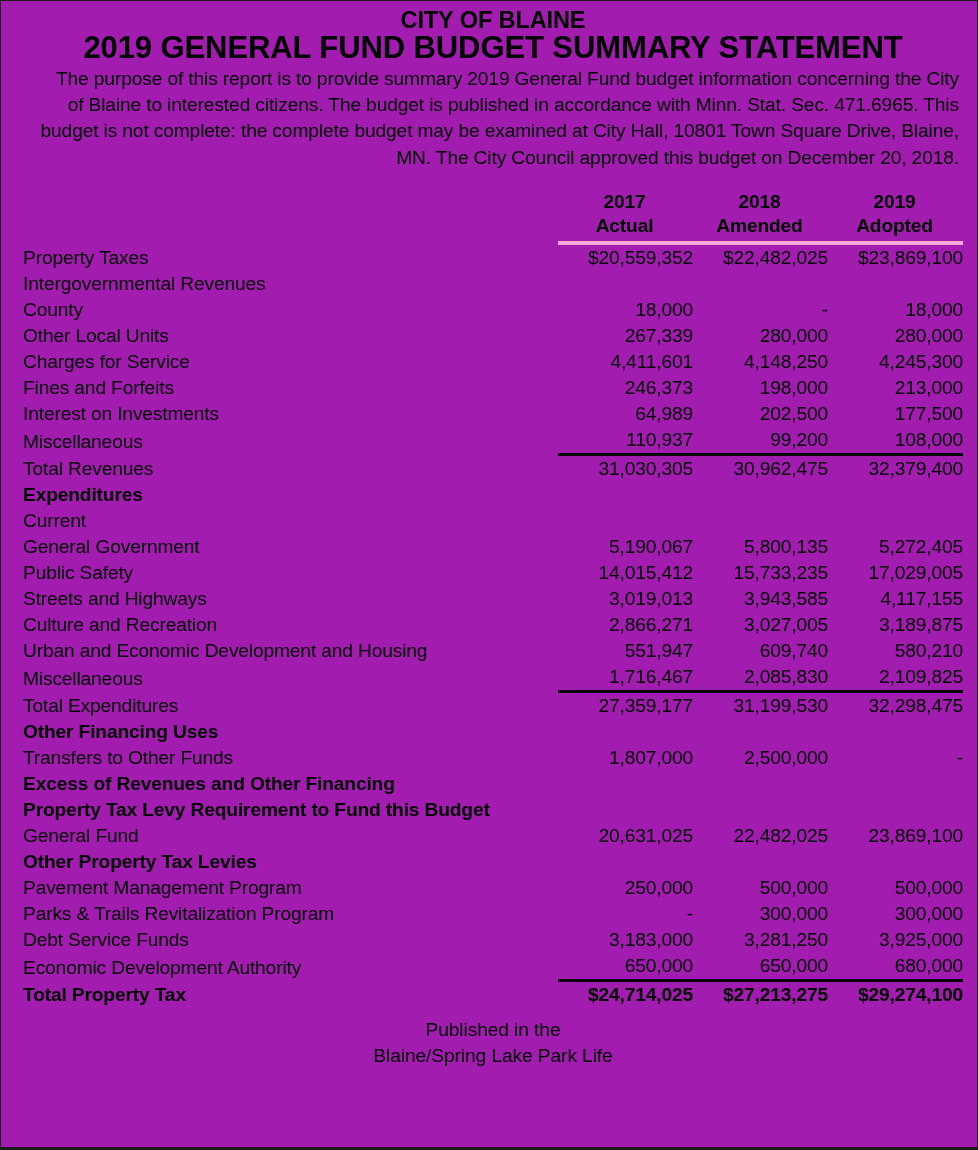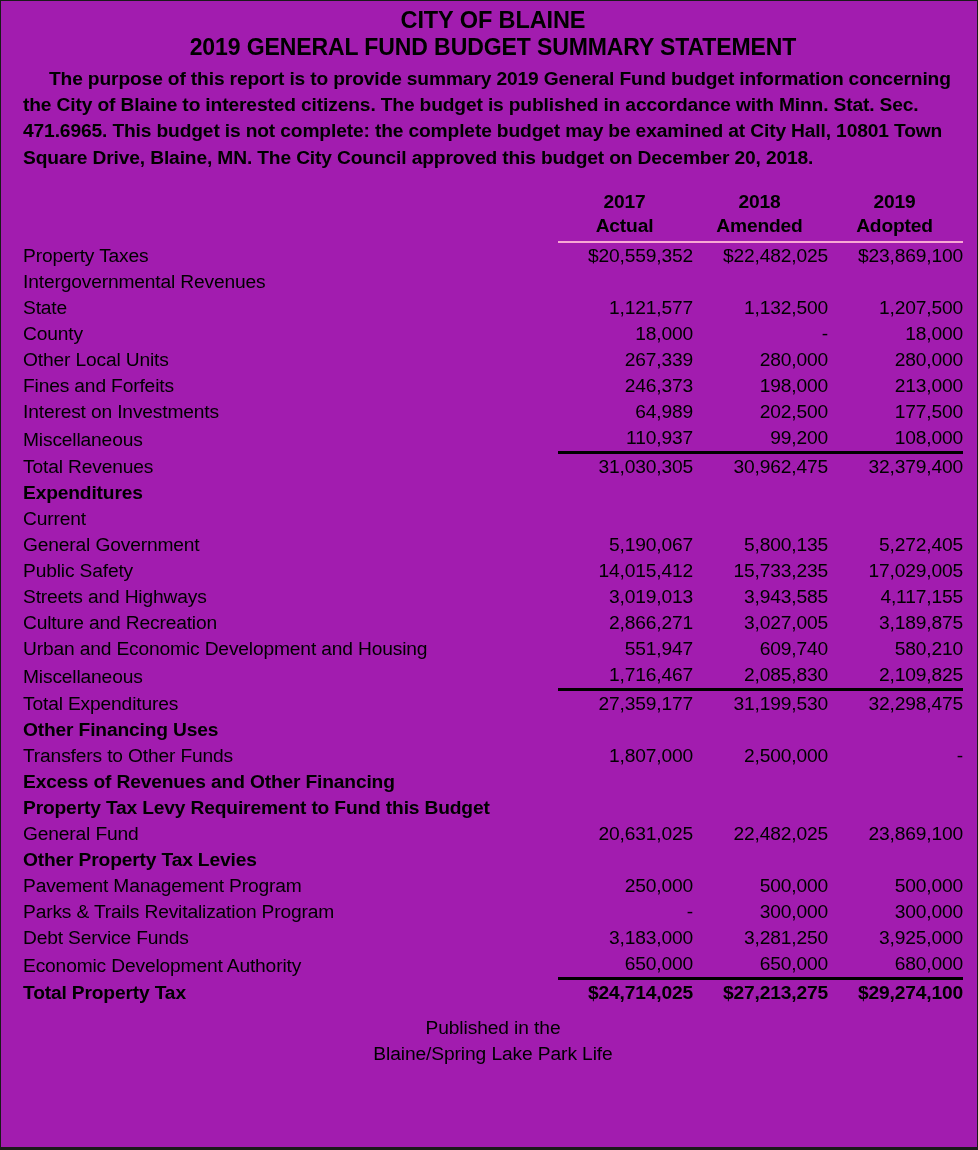--- a/index.html
+++ b/index.html
@@ -31,34 +31,33 @@
     text-align: center;
   }
   .title-line {
     font-weight: bold;
     font-size: 23.5px;
     line-height: 27px;
     letter-spacing: -0.1px;
     white-space: nowrap;
   }
   .title-line.second {
-    font-size: 23px;
+    font-size: 31px;
   }
 
   
   .intro {
     font-size: 19.2px;
     line-height: 26.2px;
-    text-align: left;
+    text-align: right;
     margin-top: 5px;
     padding-right: 4px;
     text-indent: 26px;
     letter-spacing: -0.12px;
     word-spacing: -0.1px;
-    font-weight: bold;
   }
 
   
   table.budget {
     width: 100%;
     border-collapse: collapse;
     font-size: 19.2px;
     table-layout: fixed;
     margin-top: 11px;
   }
@@ -101,21 +100,21 @@
   tr.head2 td {
     font-weight: bold;
     text-align: center;
     line-height: 24px;
     height: 24px;
     padding-bottom: 3px;
   }
   tr.head2 td.num {
     text-align: center;
     padding-right: 2px;
-    border-bottom: 2px solid #f9a8d4;
+    border-bottom: 4px solid #f9a8d4;
   }
 
   
   tr.ruled td.num {
     border-top: 3px solid #000;
     text-align: right;
   }
 
   
   .dollar-split {
@@ -174,36 +173,36 @@
             <td class="num">$22,482,025</td>
             <td class="num">$23,869,100</td>
           </tr>
           <tr>
             <td class="label lvl1">Intergovernmental Revenues</td>
             <td class="num"></td>
             <td class="num"></td>
             <td class="num"></td>
           </tr>
           <tr>
-            <td class="label lvl2">State</td>
-            <td class="num">1,121,577</td>
-            <td class="num">1,132,500</td>
-            <td class="num">1,207,500</td>
-          </tr>
-          <tr>
             <td class="label lvl2">County</td>
             <td class="num">18,000</td>
             <td class="num">-</td>
             <td class="num">18,000</td>
           </tr>
           <tr>
             <td class="label lvl2">Other Local Units</td>
             <td class="num">267,339</td>
             <td class="num">280,000</td>
             <td class="num">280,000</td>
+          </tr>
+          <tr>
+            <td class="label lvl1">Charges for Service</td>
+            <td class="num">4,411,601</td>
+            <td class="num">4,148,250</td>
+            <td class="num">4,245,300</td>
           </tr>
           <tr>
             <td class="label lvl1">Fines and Forfeits</td>
             <td class="num">246,373</td>
             <td class="num">198,000</td>
             <td class="num">213,000</td>
           </tr>
           <tr>
             <td class="label lvl1">Interest on Investments</td>
             <td class="num">64,989</td>

